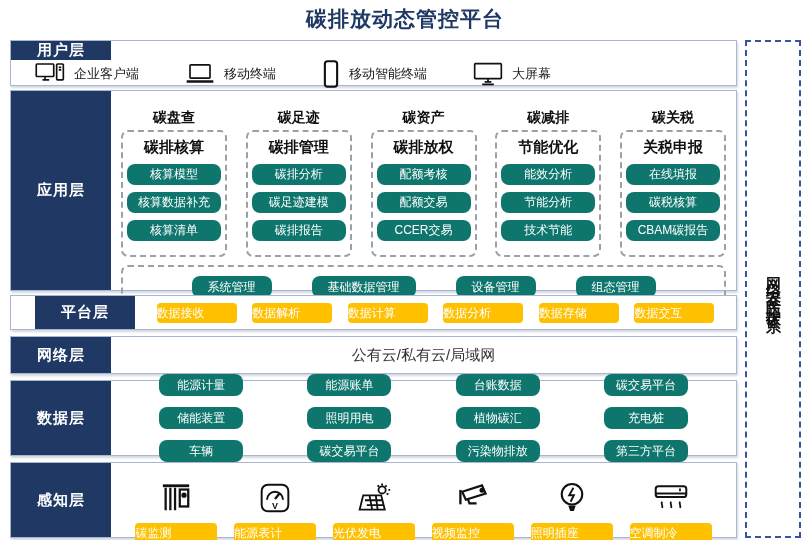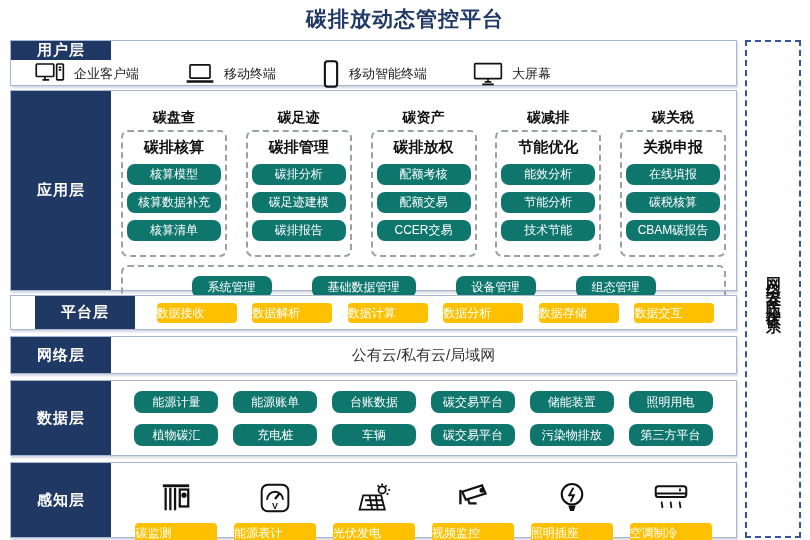--- a/index.html
+++ b/index.html
@@ -33,21 +33,21 @@
   
   .platform-items{display:flex;align-items:center;justify-content:space-evenly;height:100%;padding:0 6px;}
   .btn-yellow{background:#ffc000;color:#fff;font-size:12px;border-radius:4px;
               height:20px;line-height:20px;width:80px;}
 
   
   .network-text{display:flex;align-items:center;justify-content:center;height:100%;
                 font-size:15px;color:#333;}
 
   
-  .data-grid{display:grid;grid-template-columns:repeat(6,1fr);row-gap:11px;
+  .data-grid{display:grid;grid-template-columns:repeat(4,1fr);row-gap:11px;
              align-content:center;justify-items:center;height:100%;padding:0 16px;}
   .data-grid .btn-navy{width:84px;height:22px;line-height:22px;}
 
   
   .sense-grid{display:grid;grid-template-columns:repeat(6,1fr);align-items:end;
               justify-items:center;height:100%;padding:6px 16px 10px;}
   .sense-item{display:flex;flex-direction:column;align-items:center;gap:9px;}
   .sense-item .btn-yellow{width:82px;}
   .sense-icon{height:36px;display:flex;align-items:flex-end;justify-content:center;}
 

